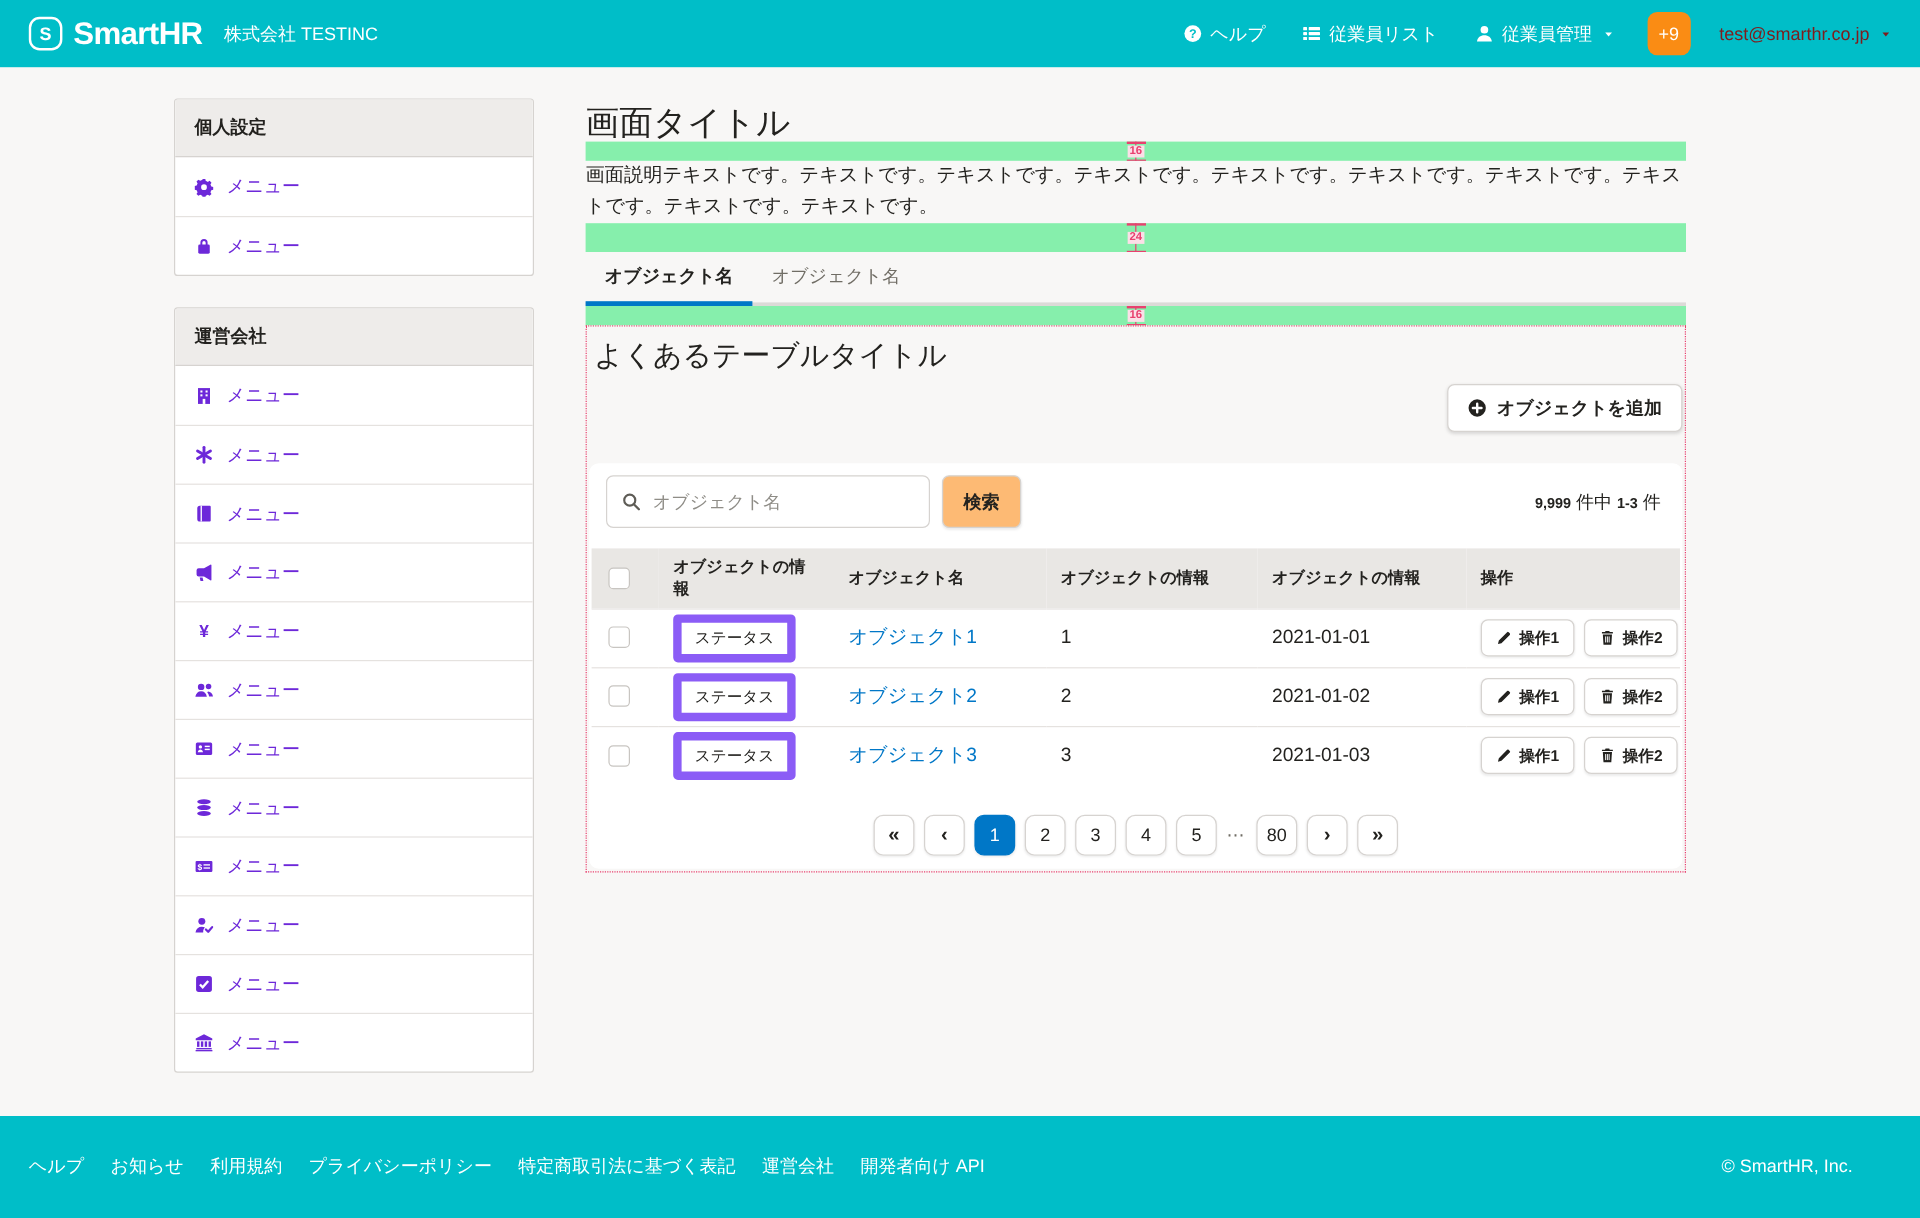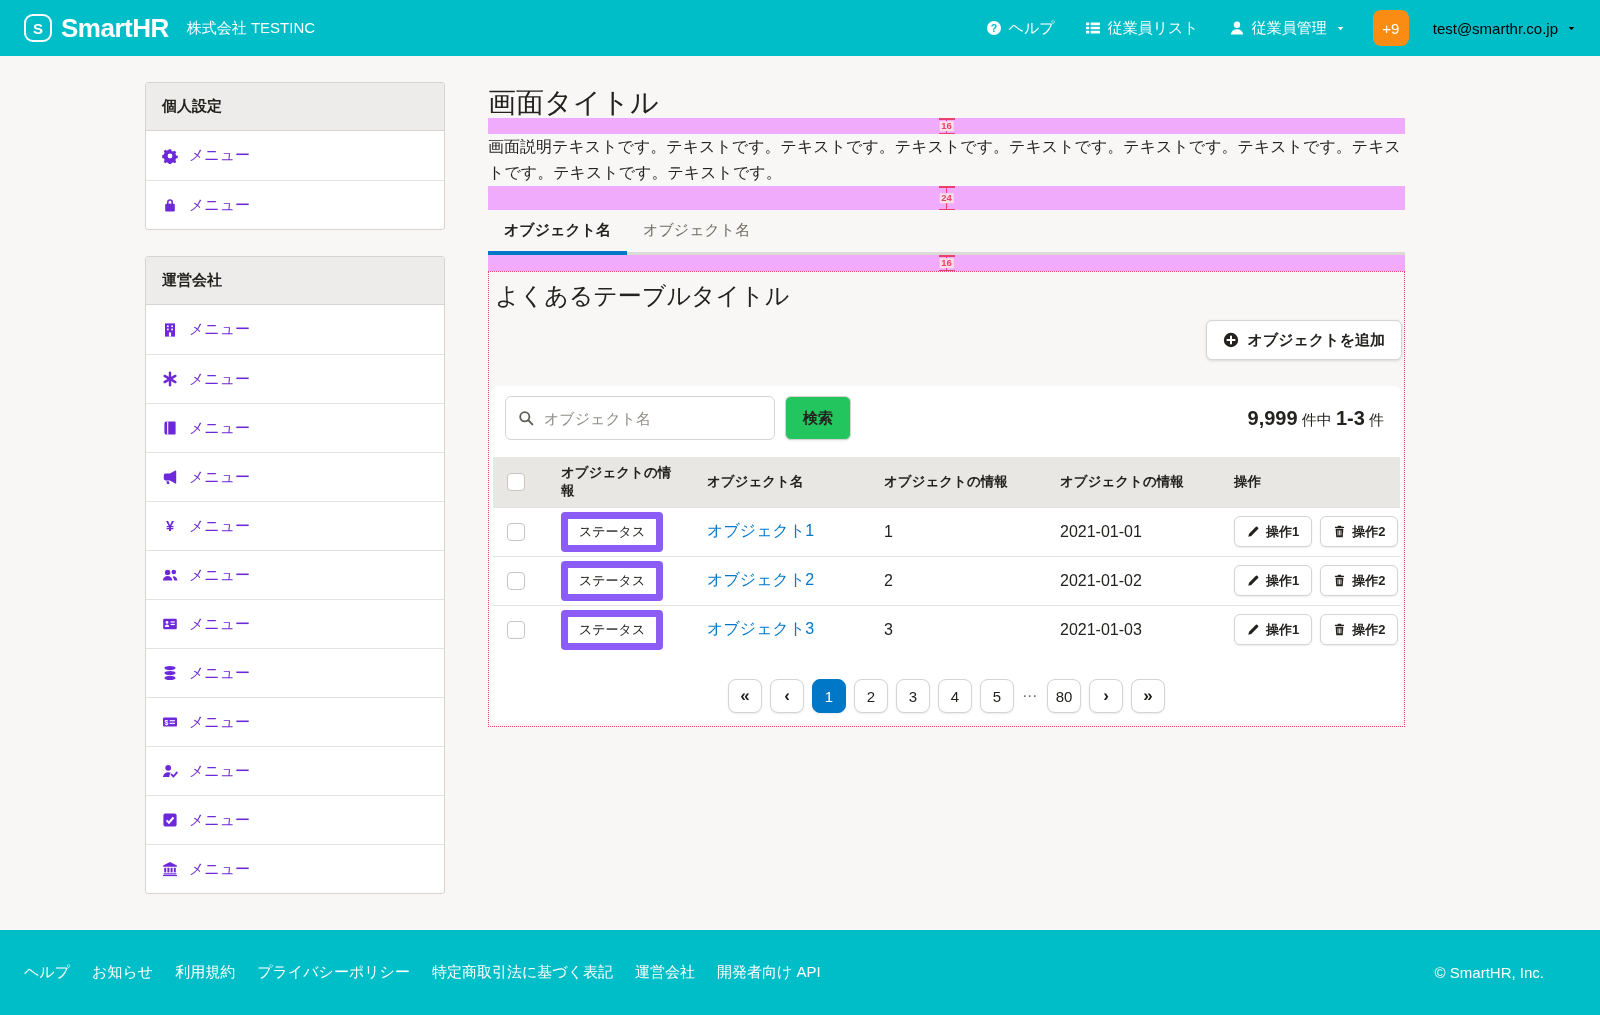--- a/index.html
+++ b/index.html
@@ -16,41 +16,41 @@
   .logo { display:flex; align-items:center; gap:9px; cursor:pointer; }
   .logo-mark { width:28px; height:28px; border:2.5px solid #fff; border-radius:9px; display:flex; align-items:center; justify-content:center; font-weight:bold; font-size:15px; }
   .logo-text { font-size:26px; font-weight:800; letter-spacing:-0.5px; }
   .company { margin-left:18px; font-size:15px; }
   .header-nav { margin-left:auto; display:flex; align-items:center; gap:30px; }
   .nav-item { display:flex; align-items:center; gap:7px; font-size:15px; cursor:pointer; color:#fff; text-decoration:none; }
   .app-header .icon { font-size:16px; }
   .icon.caret { font-size:9px; margin-left:2px; }
   .badge { width:36px; height:36px; background:#fa8c14; border:none; border-radius:8px; color:#fff;
            display:flex; align-items:center; justify-content:center; font-size:15px; margin-left:28px; cursor:pointer; font-family:inherit; }
-  .account { display:flex; align-items:center; gap:7px; margin-left:24px; font-size:15px; cursor:pointer; color:#000000; text-decoration:none; }
+  .account { display:flex; align-items:center; gap:7px; margin-left:24px; font-size:15px; cursor:pointer; color:#7f1d1d; text-decoration:none; }
 
   
   .layout { display:flex; height:874px; padding:26px 0 0 145px; overflow:hidden; }
 
   
   .sidebar { width:300px; flex:none; }
   .panel { background:#fff; border:1px solid #d6d3d0; border-radius:3px; margin-bottom:26px; overflow:hidden; }
   .panel-header { background:#eeecea; padding:14px 16px; font-weight:bold; font-size:15px; border-bottom:1px solid #d6d3d0; }
   .menu-item { display:flex; align-items:center; gap:11px; padding:0 16px; height:49px; font-size:15px; cursor:pointer; color:#6d28d9; text-decoration:none; border-top:1px solid #e5e2df; }
   .panel .menu-item:first-of-type { border-top:none; }
   .menu-item .icon { font-size:16px; }
 
   
   .main { width:917px; margin-left:43px; padding-top:6px; }
   .page-title { font-size:28px; font-weight:400; line-height:30px; }
   .page-desc { font-size:16px; line-height:26px; }
   .section-desc { font-size:16px; line-height:26px; }
 
   
-  .spacer { position:relative; background:#f0abfc; }
+  .spacer { position:relative; background:#86efac; }
   .spacer.h16 { height:16px; } .spacer.h24 { height:24px; }
   .spacer .stem { position:absolute; left:50%; top:0; bottom:0; width:1.5px; margin-left:-0.75px; background:#e8416f; }
   .spacer .cap { position:absolute; left:50%; width:16px; height:1.5px; margin-left:-8px; background:#e8416f; }
   .spacer .cap.top { top:0; } .spacer .cap.bot { bottom:0; }
   .spacer .num { position:absolute; left:50%; top:50%; transform:translate(-50%,-50%); font-size:9.5px; font-weight:bold; color:#e8416f; background:#fbdfe7; padding:0 2px; line-height:1; z-index:1; }
 
   
   .tabs { display:flex; position:relative; margin-top:2px; }
   .tabs::after { content:''; position:absolute; left:0; right:0; bottom:0; height:3px; background:#dcdad7; }
   .tab { position:relative; padding:9px 16px 15px; font-size:15px; background:none; border:none; cursor:pointer; color:#706d65; font-family:inherit; }
@@ -65,23 +65,23 @@
   .add-button { display:inline-flex; align-items:center; gap:9px; height:40px; padding:0 16px; background:#fff; border:1px solid #d6d3d0; border-radius:6px; font-weight:bold; font-size:15px; color:#23221f; box-shadow:0 1px 3px rgba(0,0,0,.13); cursor:pointer; font-family:inherit; }
   .add-button .icon { font-size:16px; }
 
   
   .table-card { background:#fff; border-radius:8px; padding:10px 14px 8px; }
   .search-row { display:flex; align-items:center; }
   .search-input-wrap { position:relative; width:270px; }
   .search-input { width:100%; height:44px; border:1px solid #d6d3d0; border-radius:6px; padding:0 12px 0 38px; font-size:15px; font-family:inherit; color:#23221f; background:#fff; }
   .search-input::placeholder { color:#8f8d87; }
   .search-icon-pos { position:absolute; left:13px; top:50%; transform:translateY(-50%); color:#5e5c56; font-size:16px; }
-  .search-button { height:44px; padding:0 17px; margin-left:10px; background:#22c55e; border:1px solid #d6d3d0; border-radius:6px; font-weight:bold; font-size:15px; color:#23221f; box-shadow:0 1px 2px rgba(0,0,0,.08); cursor:pointer; font-family:Liberation Sans, sans-serif; }
+  .search-button { height:44px; padding:0 17px; margin-left:10px; background:#fdba74; border:1px solid #d6d3d0; border-radius:6px; font-weight:bold; font-size:15px; color:#23221f; box-shadow:0 1px 2px rgba(0,0,0,.08); cursor:pointer; font-family:Liberation Sans, sans-serif; }
   .result-count { margin-left:auto; font-size:15px; padding-right:4px; }
-  .result-count b { font-size:20px; }
+  .result-count b { font-size:12px; }
 
   .data-table { width:calc(100% + 24px); margin:17px -12px 0; border-collapse:collapse; table-layout:fixed; font-size:16px; }
   .data-table th { background:#e9e7e4; font-size:13.5px; font-weight:bold; text-align:left; padding:0 12px; height:50px; }
   .data-table td { height:49px; padding:0 12px; border-top:1px solid #e5e2df; background:#fff; }
   .data-table th:nth-child(1) { width:56px; padding-left:14px; }
   .data-table td:first-child { padding-left:14px; }
   .data-table th:nth-child(2) { width:146px; }
   .data-table th:nth-child(3) { width:177px; }
   .data-table th:nth-child(4) { width:176px; }
   .data-table th:nth-child(5) { width:174px; }

